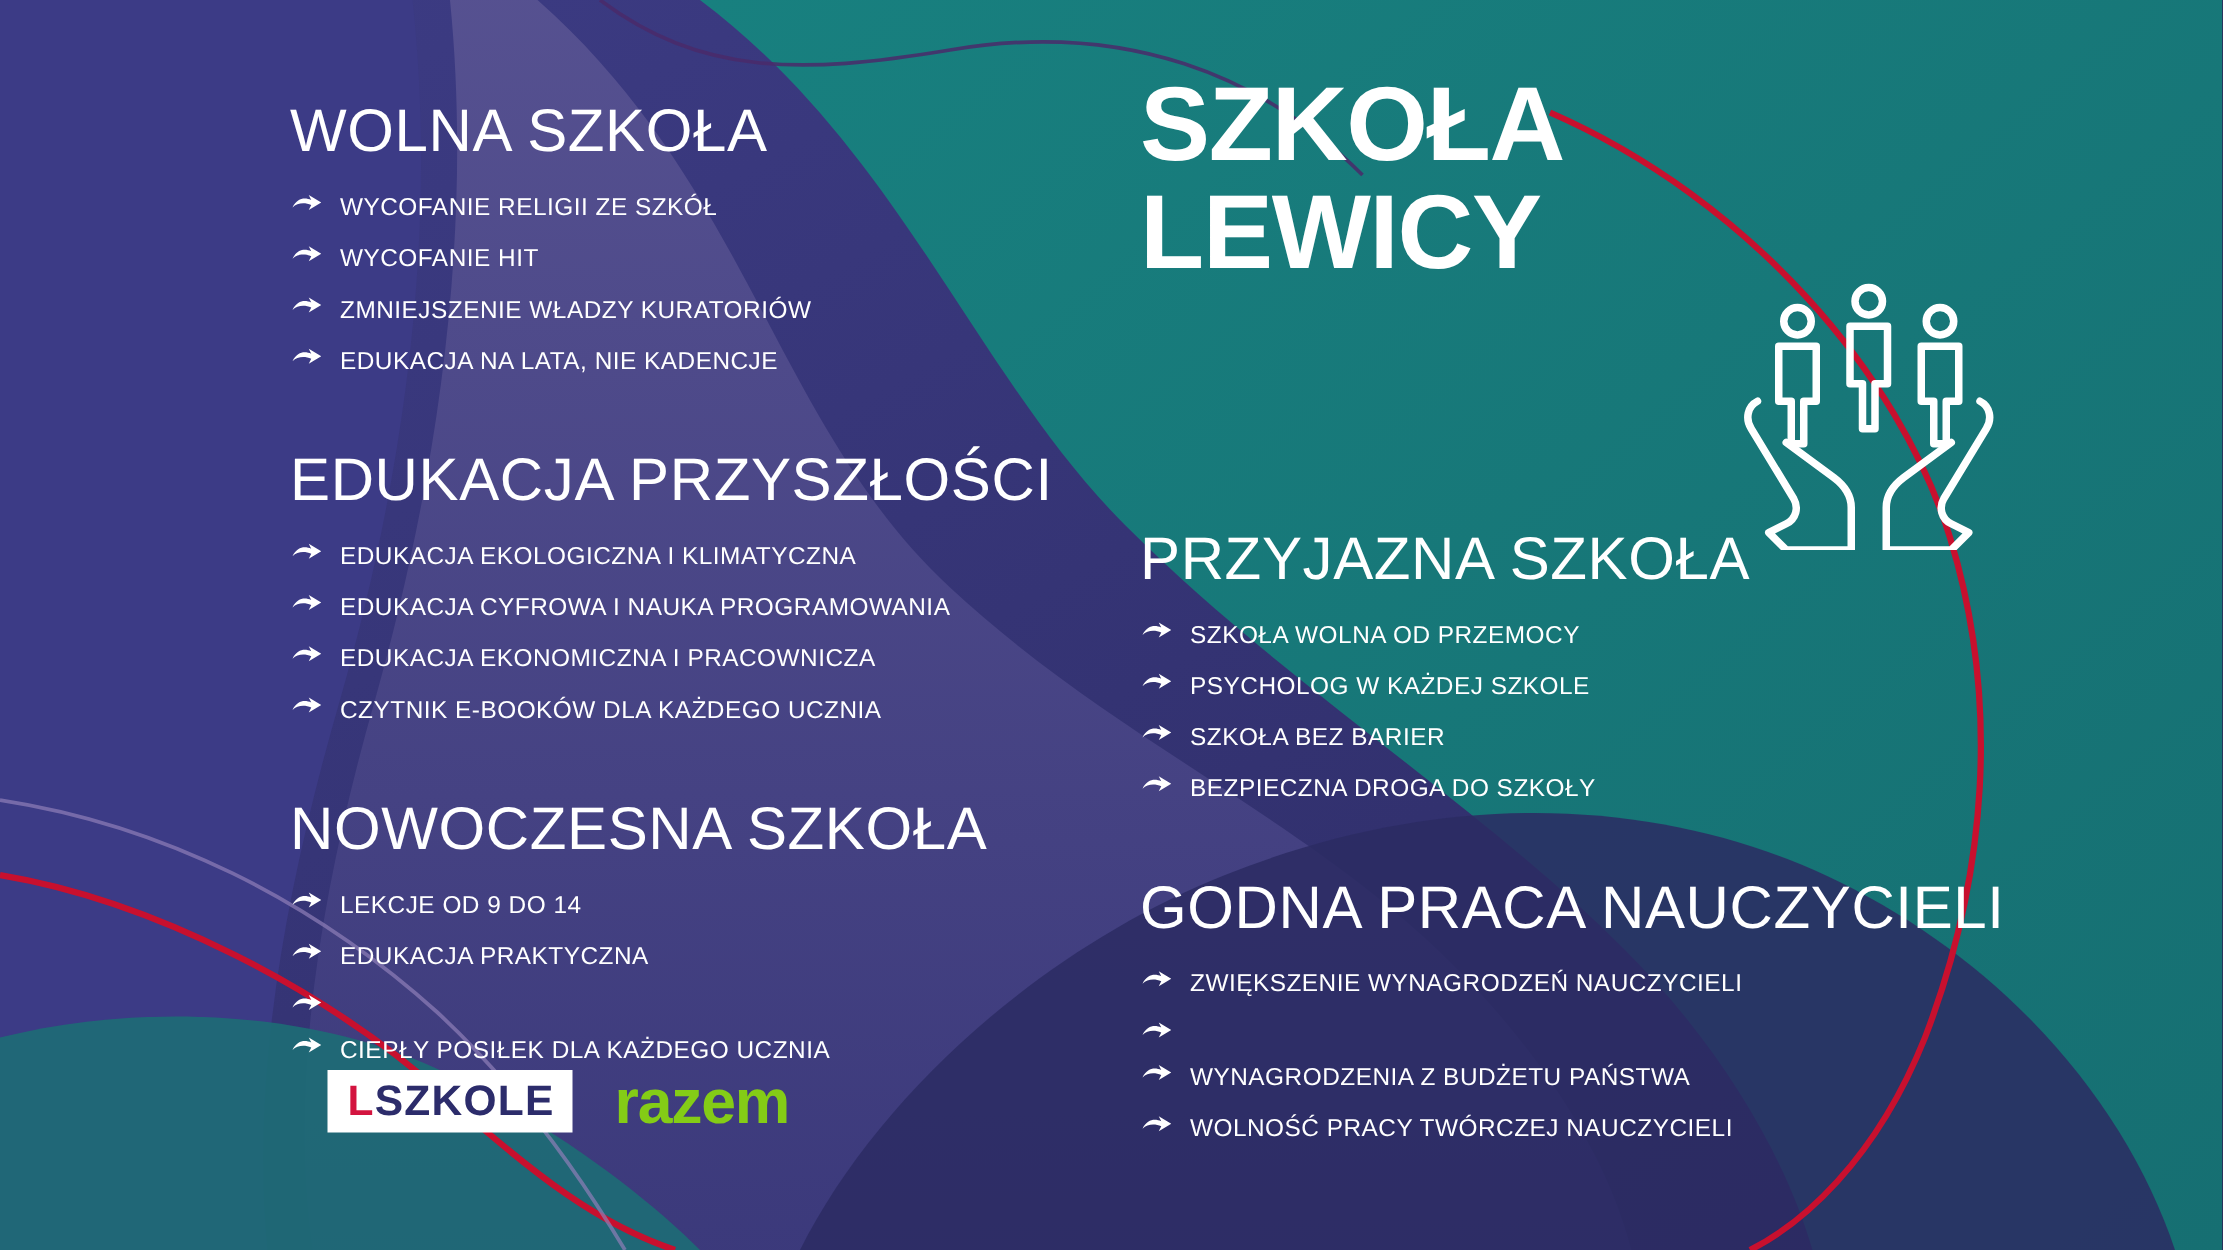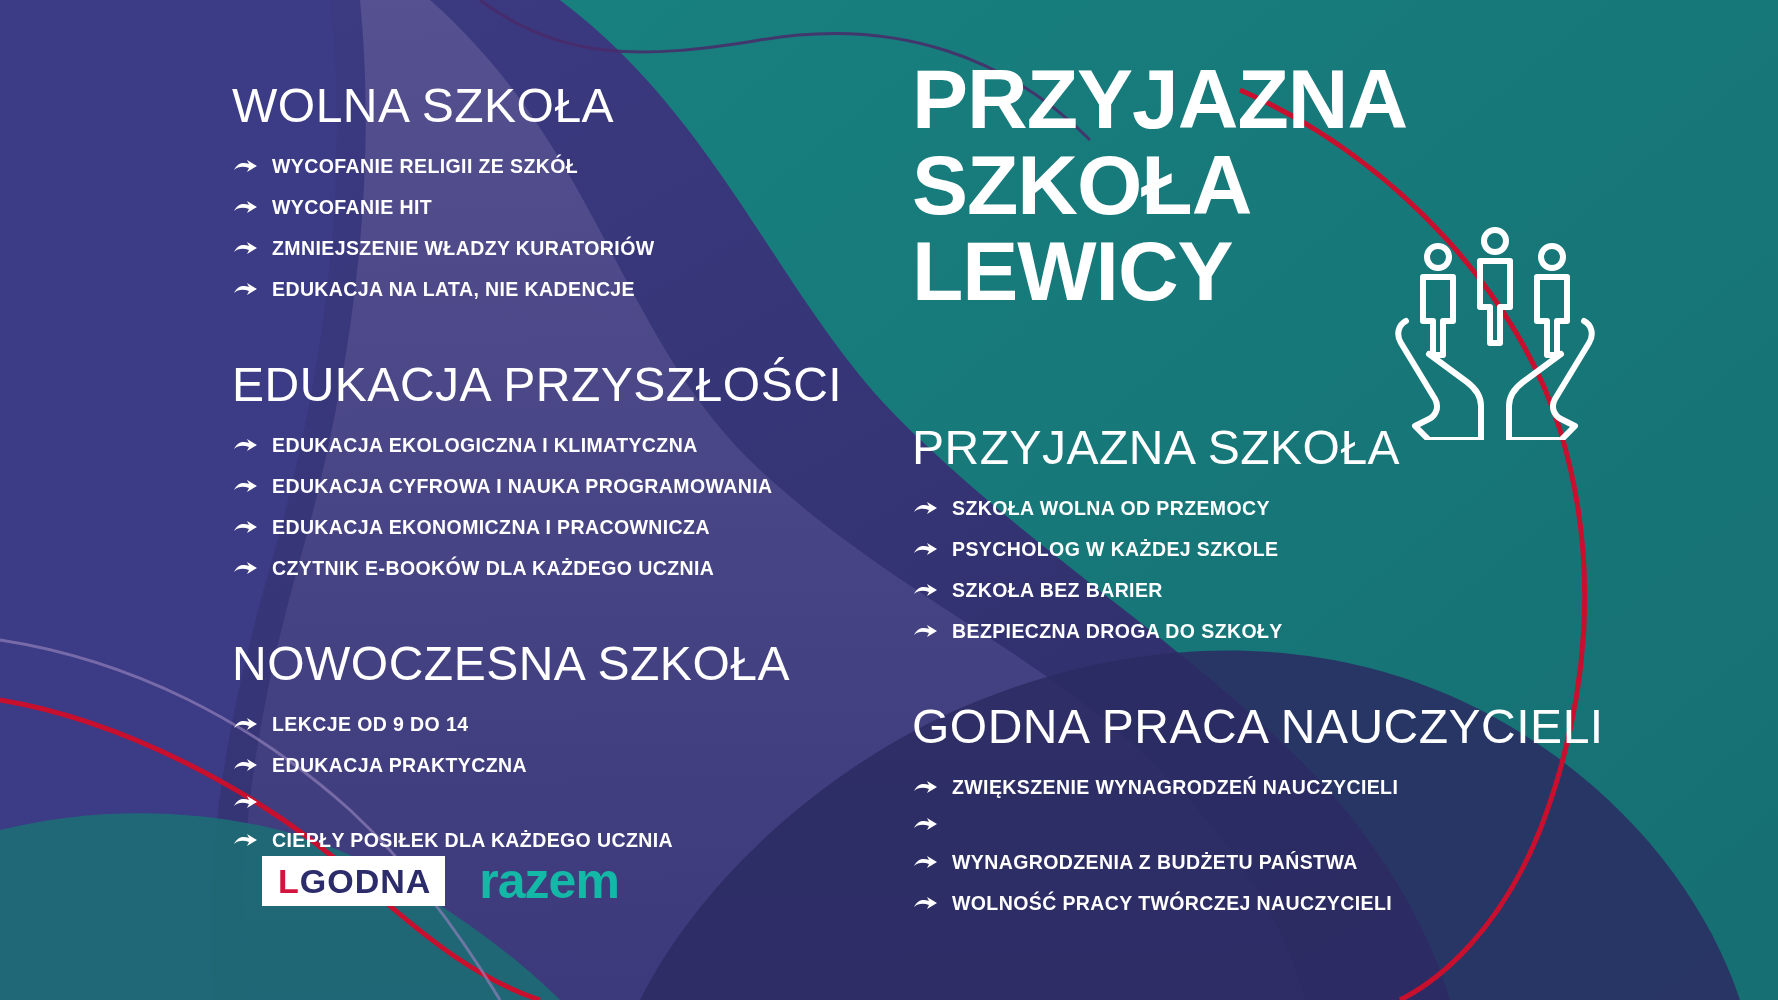--- a/index.html
+++ b/index.html
@@ -66,23 +66,23 @@
     margin-bottom: 56px;
   }
   .section:last-child { margin-bottom: 0; }
   ul.bullets {
     list-style: none;
     margin: 0;
     padding: 0;
   }
   ul.bullets li {
     display: flex;
-    align-items: center;
+    align-items: flex-start;
     font-size: 19.5px;
-    font-weight: bold;
+    font-weight: normal;
     letter-spacing: 0.4px;
     margin-bottom: 18px;
     text-transform: uppercase;
   }
   ul.bullets li:last-child { margin-bottom: 0; }
   .bullet-icon {
     flex: 0 0 auto;
     width: 26px;
     height: 16px;
     margin-right: 14px;
@@ -109,21 +109,21 @@
     position: relative;
   }
   .logo-lewica .accent-l {
     color: #d3143f;
   }
   .logo-razem {
     font-size: 50px;
     font-weight: bold;
     letter-spacing: -1px;
     margin-left: 34px;
-    color: #14b8a6;
+    color: #84cc16;
     text-transform: lowercase;
   }
   
   .icon-hands {
     position: absolute;
     left: 1390px;
     top: 215px;
     width: 210px;
     height: 225px;
   }
@@ -172,21 +172,20 @@
              C1500,930 1440,980 1400,1000" fill="none" stroke="#c8102e" stroke-width="5"></path>
 
     <path d="M0,700 C120,720 260,790 360,880 C430,942 480,980 540,1000" fill="none" stroke="#c8102e" stroke-width="5"></path>
 
     <path d="M0,640 C130,660 250,720 350,810 C420,875 470,950 500,1000" fill="none" stroke="#8f7fb8" stroke-width="3" opacity="0.7"></path>
   </svg>
 
   <div class="content">
 
     <div class="headline">
-      <div class="headline-line">PRZYJAZNA</div>
       <div class="headline-line">SZKOŁA</div>
       <div class="headline-line">LEWICY</div>
     </div>
 
     <svg class="icon-hands" viewBox="0 0 210 225">
       <g fill="none" stroke="#ffffff" stroke-width="6" stroke-linecap="round" stroke-linejoin="round">
 
         <circle cx="48" cy="42" r="11"></circle>
         <path d="M33 62 h30 v44 h-10 v34 h-10 v-34 h-10 z"></path>
 
@@ -395,19 +394,19 @@
             </span>
             <span>WOLNOŚĆ PRACY TWÓRCZEJ NAUCZYCIELI</span>
           </li>
         </ul>
       </div>
 
     </div>
 
     <div class="logos">
       <div class="logo-lewica">
-        <span class="accent-l">L</span><span>GODNA</span>
+        <span class="accent-l">L</span><span>SZKOLE</span>
       </div>
       <div class="logo-razem">razem</div>
     </div>
 
   </div>
 </div>
 
 </body></html>

